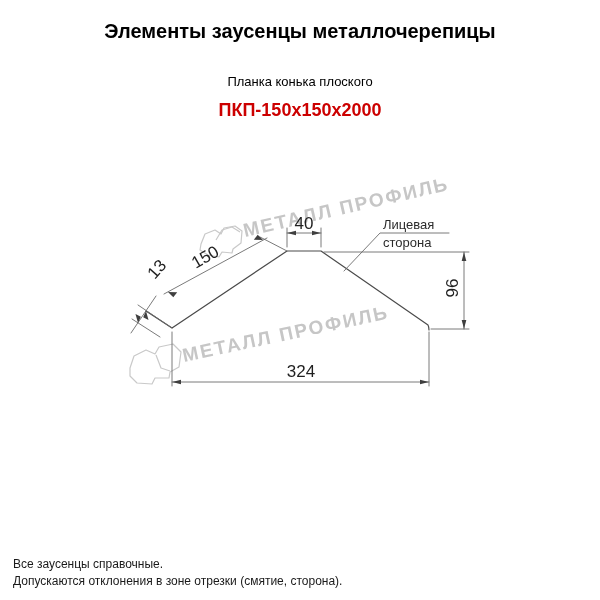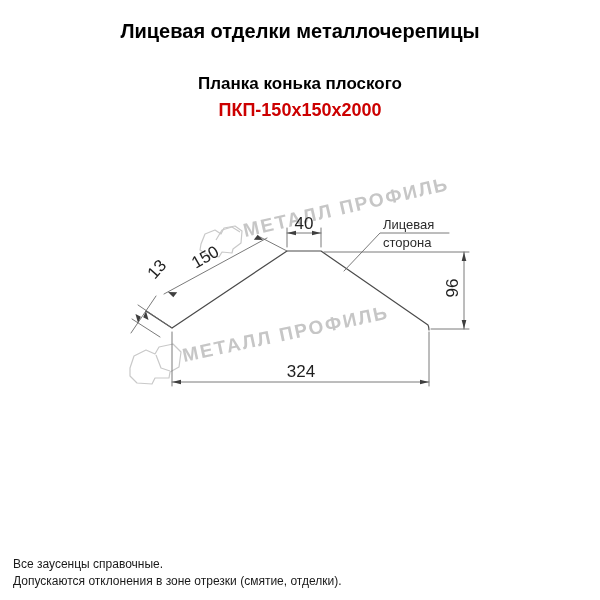--- a/index.html
+++ b/index.html
@@ -1,41 +1,41 @@
 <!DOCTYPE html>
 <html><head>
 <meta charset="utf-8">
 <style>
   html,body{margin:0;padding:0;background:#ffffff;}
   .page{position:relative;width:600px;height:600px;background:#fff;overflow:hidden;
         font-family:"Liberation Sans","DejaVu Sans",sans-serif;}
   .title{position:absolute;top:20px;left:0;width:600px;text-align:center;
          font-size:20px;font-weight:bold;color:#000;}
   .subtitle{position:absolute;top:74px;left:0;width:600px;text-align:center;
-         font-size:17px;font-weight:bold;color:#000;}
+         font-size:13px;font-weight:normal;color:#000;}
   .code{position:absolute;top:100px;left:0;width:600px;text-align:center;
          font-size:18px;font-weight:bold;color:#cc0000;}
   .drawing{position:absolute;left:0;top:0;}
   .notes{position:absolute;left:13px;top:556px;color:#1a1a1a;font-size:12px;line-height:17px;}
   
   .profile{fill:none;stroke:#4a4a4a;stroke-width:1.2;stroke-linejoin:round;stroke-linecap:round;}
   .dim{stroke:#6b6b6b;stroke-width:0.9;fill:none;stroke-linecap:round;}
   .arrow{fill:#3f3f3f;stroke:none;}
   .dimtext{fill:#1f1f1f;font-size:17px;font-family:"Liberation Sans","DejaVu Sans",sans-serif;}
   .lbltext{fill:#2b2b2b;font-size:13px;font-family:"Liberation Sans","DejaVu Sans",sans-serif;}
   .wm{font-weight:bold;font-size:19px;letter-spacing:2px;
       font-family:"Liberation Sans","DejaVu Sans",sans-serif;}
   .cloud{fill:none;stroke:#c9c9c9;stroke-width:1.2;stroke-linejoin:round;}
 </style>
 </head>
 <body>
 
 <div class="page">
 
-  <div class="title">Лицевая отделки металлочерепицы</div>
+  <div class="title">Элементы заусенцы металлочерепицы</div>
   <div class="subtitle">Планка конька плоского</div>
   <div class="code">ПКП-150х150х2000</div>
 
   <svg class="drawing" width="600" height="600" viewBox="0 0 600 600">
 
     <g>
       <path class="cloud" d="M 201,244 L 205,234 L 215,230 L 221,234 L 224,228 L 235,226 L 242,231 L 241,243 L 233,249 L 232,253 L 222,252 L 219,257 L 208,255 L 200,250 Z"></path>
       <path class="cloud" d="M 216,240 L 222,230 L 232,227 L 240,232"></path>
       <text class="wm" x="245" y="237" transform="rotate(-13 245 237)" fill="#c6c6c6">МЕТАЛЛ ПРОФИЛЬ</text>
 
@@ -85,16 +85,16 @@
     <text class="dimtext" x="161" y="273" text-anchor="middle" transform="rotate(-48 161 273)">13</text>
     <text class="dimtext" x="452" y="294" text-anchor="middle" transform="rotate(-90 452 288)">96</text>
     <text class="dimtext" x="301" y="377" text-anchor="middle">324</text>
 
     <text class="lbltext" x="383" y="229">Лицевая</text>
     <text class="lbltext" x="383" y="247">сторона</text>
   </svg>
 
   <div class="notes">
     <div>Все заусенцы справочные.</div>
-    <div>Допускаются отклонения в зоне отрезки (смятие, отделки).</div>
+    <div>Допускаются отклонения в зоне отрезки (смятие, сторона).</div>
   </div>
 
 </div>
 
 </body></html>

